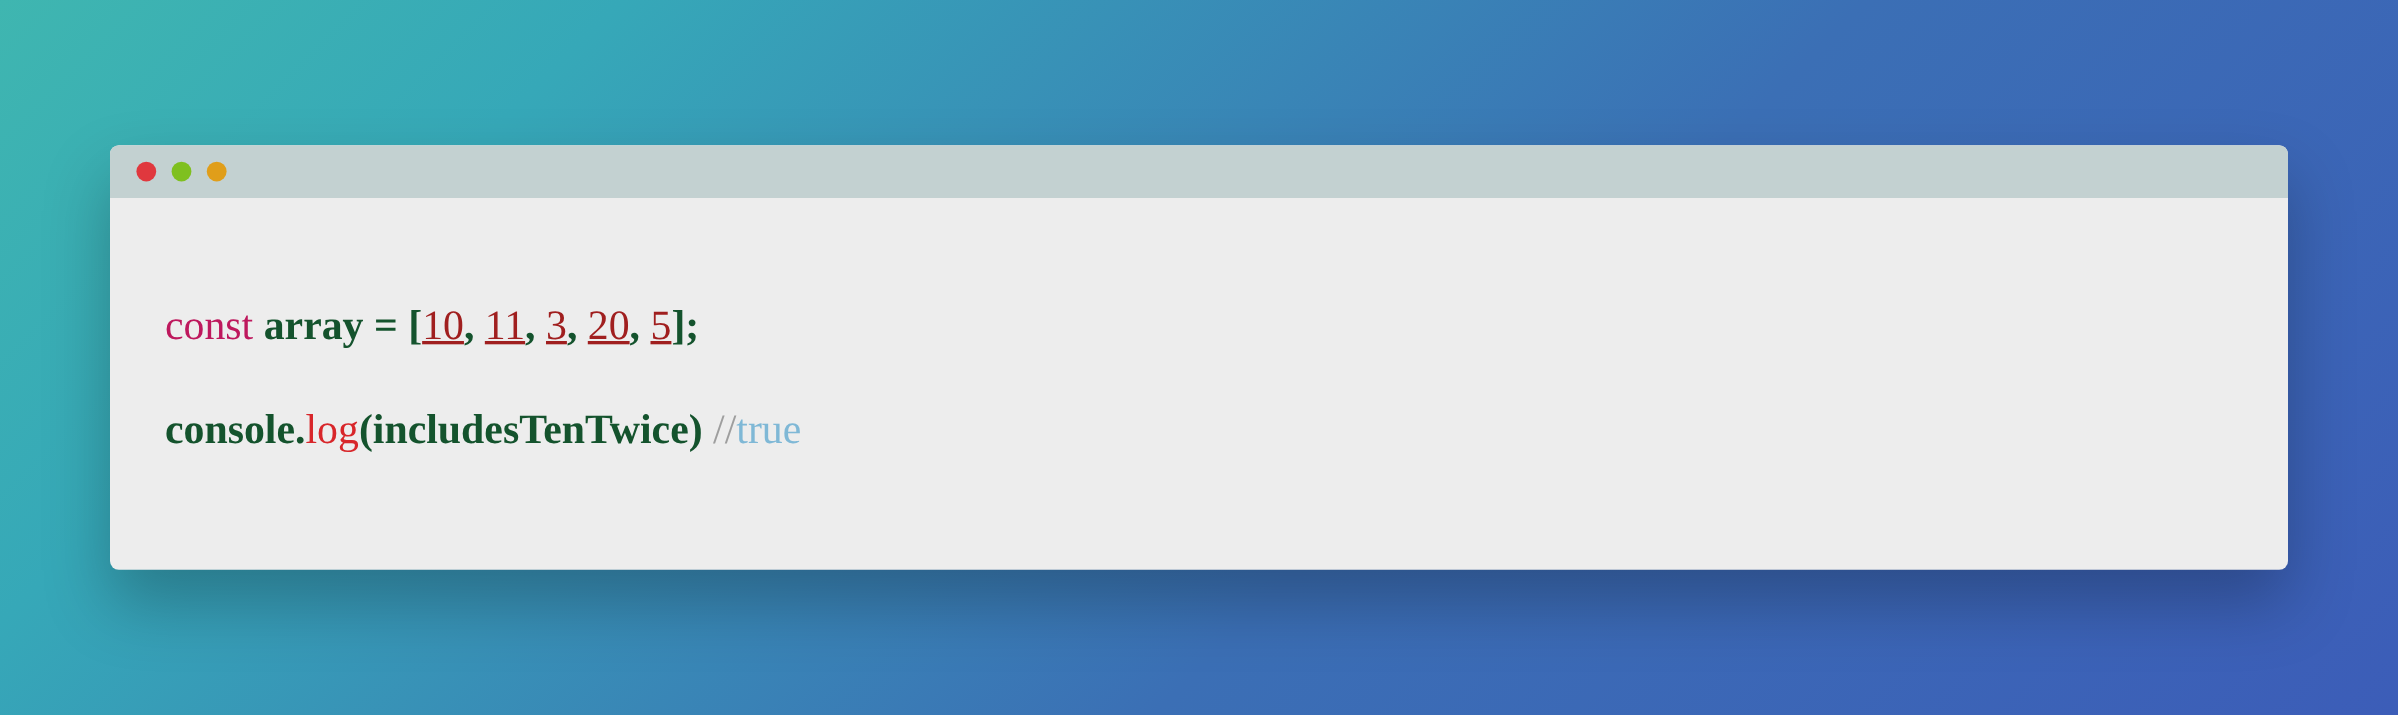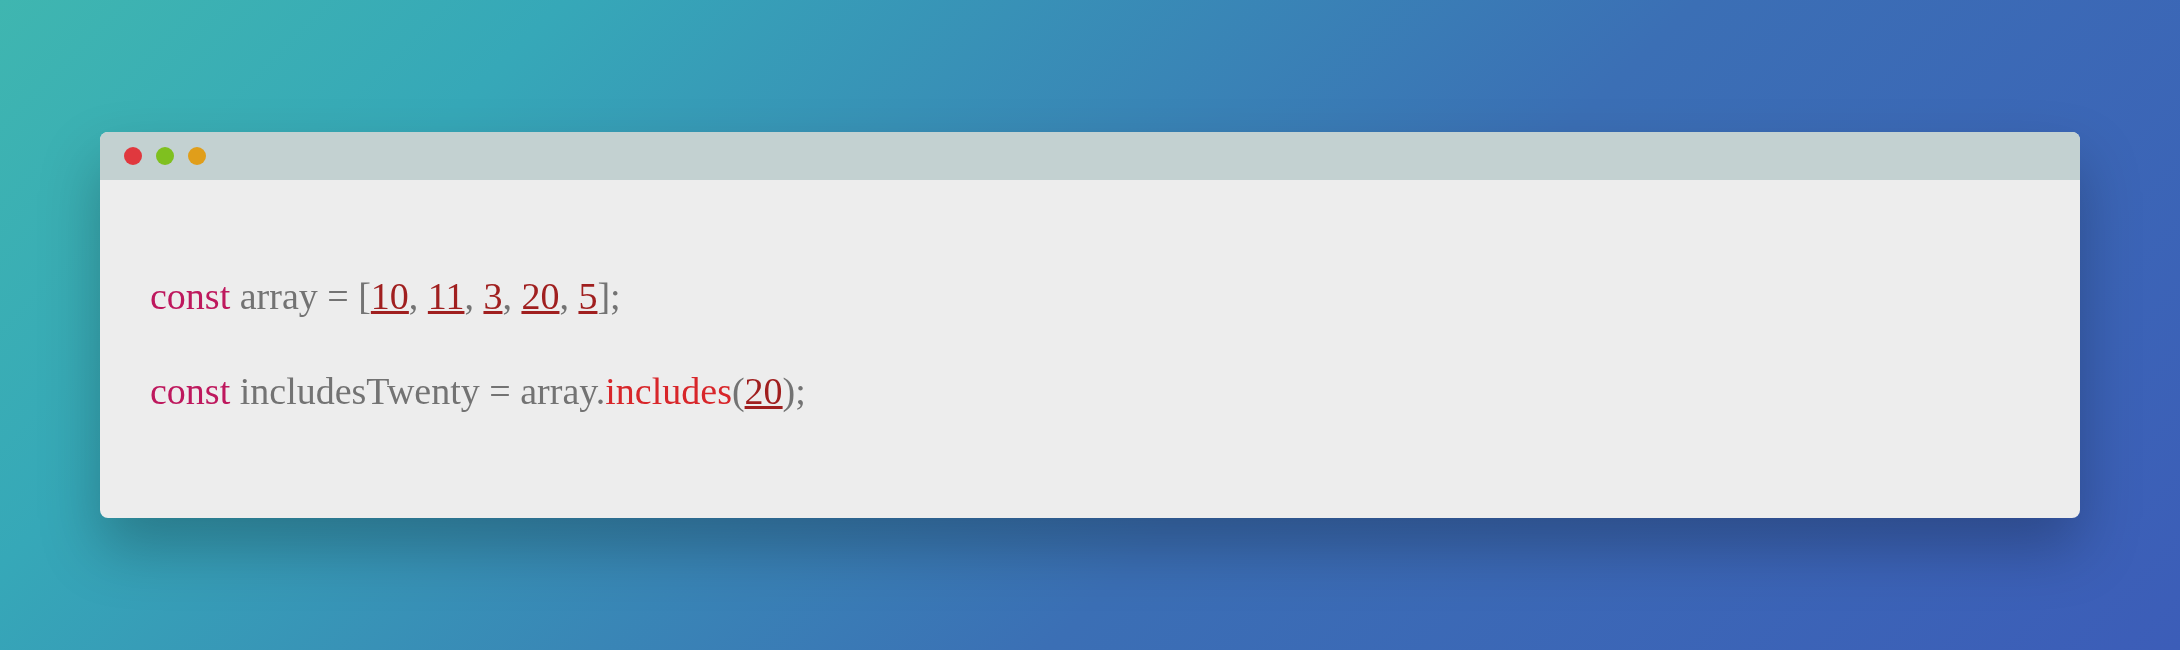--- a/index.html
+++ b/index.html
@@ -40,32 +40,32 @@
     font-size: 38px;
     line-height: 1.4;
     color: #333;
   }
   .code-line {
     margin-bottom: 42px;
     white-space: pre;
   }
   .code-line:last-child { margin-bottom: 0; }
   .tok-keyword { color: #be185d; }
-  .tok-default { color: #737373; }
+  .tok-default { color: #14532d; font-weight: bold; }
   .tok-number  { color: #a01f1f; text-decoration: underline; }
   .tok-method  { color: #d8262a; }
   .tok-comment { color: #9e9e9e; }
   .tok-bool    { color: #7fb8d6; }
 </style>
 </head>
 <body>
 
 <div class="window">
   <div class="titlebar">
     <div class="dot red"></div>
     <div class="dot green"></div>
     <div class="dot yellow"></div>
   </div>
   <div class="code-area" id="code-area">
       <div class="code-line"><span class="tok-keyword">const</span><span class="tok-default"> array = [</span><span class="tok-number">10</span><span class="tok-default">, </span><span class="tok-number">11</span><span class="tok-default">, </span><span class="tok-number">3</span><span class="tok-default">, </span><span class="tok-number">20</span><span class="tok-default">, </span><span class="tok-number">5</span><span class="tok-default">];</span></div>
-      <div class="code-line"><span class="tok-keyword">const</span><span class="tok-default"> includesTwenty = array.</span><span class="tok-method">includes</span><span class="tok-default">(</span><span class="tok-number">20</span><span class="tok-default">);</span></div>
+      <div class="code-line"><span class="tok-default">console.</span><span class="tok-method">log</span><span class="tok-default">(includesTenTwice) </span><span class="tok-comment">//</span><span class="tok-bool">true</span></div>
     </div>
 </div>
 
 </body></html>

